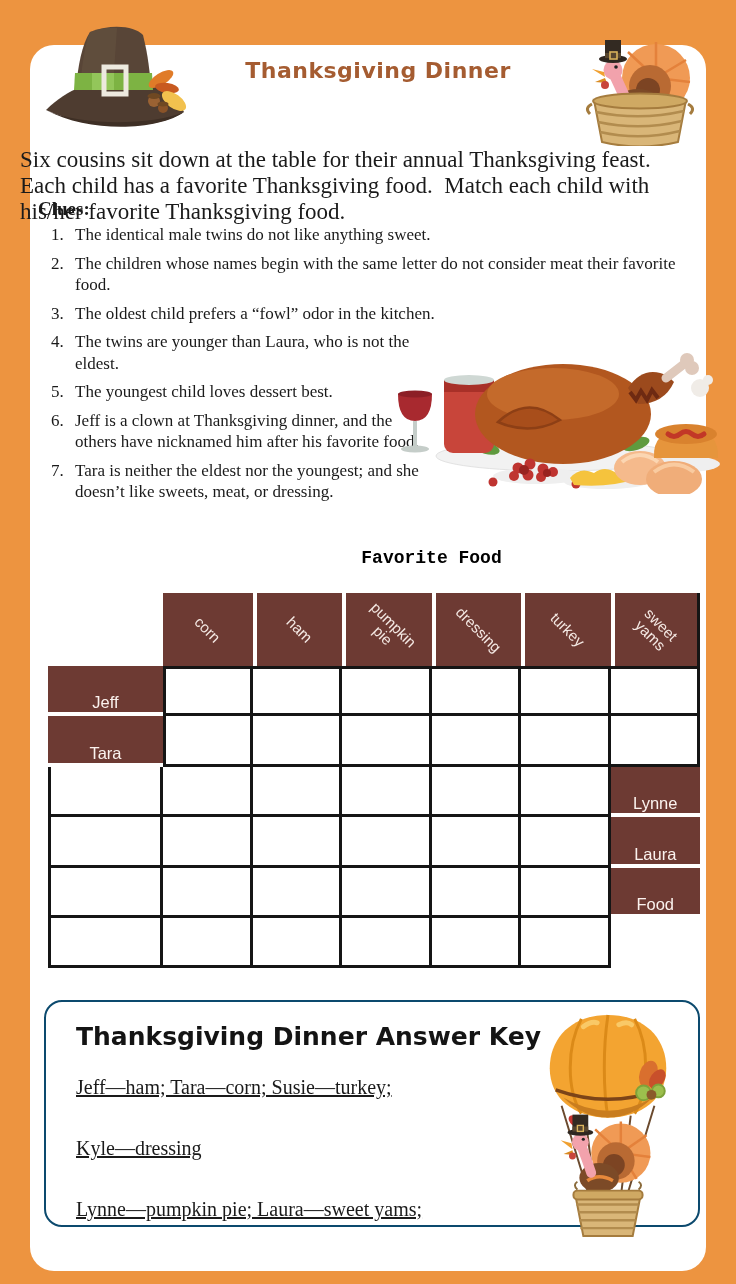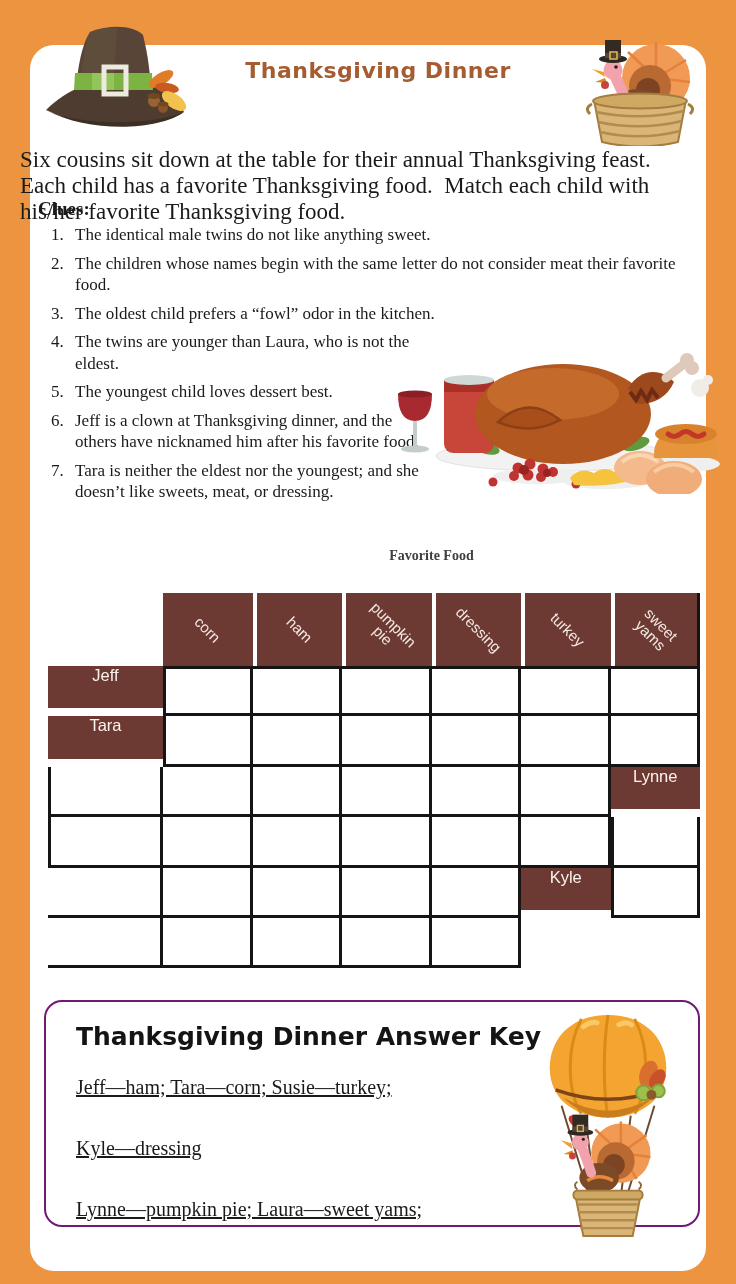--- a/index.html
+++ b/index.html
@@ -18,39 +18,39 @@
   .clues-heading{position:absolute;left:38px;top:198px;font-size:19px;font-weight:bold;}
   .clues{position:absolute;left:48px;top:224px;width:654px;}
   .clue{position:relative;padding-left:27px;margin-bottom:7px;font-size:17px;line-height:21.5px;}
   .clue .num{position:absolute;left:3px;top:0;}
   .clue.narrow{max-width:352px;}
 
   .feast-art{position:absolute;left:378px;top:336px;width:342px;height:158px;}
 
   
   .axis-label{position:absolute;left:163px;top:548px;width:537px;text-align:center;
-              font-family:Liberation Serif, serif;font-weight:bold;font-size:14px;color:#404040;}
+              font-family:Liberation Mono, monospace;font-weight:bold;font-size:18px;color:#000000;}
   .grid{position:absolute;left:48px;top:593px;display:grid;
         grid-template-columns:115px repeat(6,89.5px);grid-template-rows:73px repeat(6,50.4px);}
   .corner{background:transparent;}
   .colhead{background:#6D3A33;border-left:4px solid #fff;position:relative;}
   .colhead.first{border-left:none;}
   .colhead.last{border-right:3px solid #151515;}
   .colhead span{position:absolute;inset:0;display:flex;align-items:center;justify-content:center;
                 transform:rotate(45deg);color:#F5E9E4;text-align:center;white-space:pre-line;
                 font-family:"Liberation Sans",sans-serif;font-size:15px;line-height:15px;}
-  .rowlab{background:#6D3A33;border-bottom:8px solid #ffffff;display:flex;align-items:flex-start;justify-content:center;
+  .rowlab{background:#6D3A33;border-bottom:4px solid #ffffff;display:flex;align-items:flex-end;justify-content:center;
           color:#FBF2EE;font-family:"Liberation Sans",sans-serif;font-size:16.5px;}
   .cell{background:#fff;border-right:3px solid #151515;border-bottom:3px solid #151515;}
   .cell.cl{border-left:3px solid #151515;}
   .cell.rt{border-top:3px solid #151515;}
 
   
   .answer-box{position:absolute;left:44px;top:1000px;width:656px;height:227px;background:#fff;
-              border:2px solid #701a75;border-radius:18px;box-sizing:border-box;}
+              border:2px solid #0c4a6e;border-radius:18px;box-sizing:border-box;}
   .answer-title{position:absolute;left:30px;top:20px;font-family:"DejaVu Sans",sans-serif;
                 font-weight:bold;font-size:25px;color:#141414;}
   .answer-lines{position:absolute;left:30px;top:70px;width:470px;}
   .answer-lines p{margin:0 0 31px 0;font-size:20px;line-height:30px;text-decoration:underline;}
   .balloon-art{position:absolute;right:12px;top:5px;width:156px;height:232px;}
 </style>
 </head>
 <body>
 
 <div class="page">
@@ -230,29 +230,32 @@
     <div class="rowlab">
         <span>Lynne</span>
       </div>
     <div class="cell cl"></div>
       <div class="cell"></div>
       <div class="cell"></div>
       <div class="cell"></div>
       <div class="cell"></div>
       <div class="cell"></div>
 
-    <div class="cell cl"></div>
-      <div class="cell"></div>
-      <div class="cell"></div>
-      <div class="cell"></div>
-      <div class="cell"></div>
-      <div class="cell"></div>
-
-    <div class="rowlab">
-        <span>Kyle</span>
+    <div class="rowlab">
+        <span>Laura</span>
+      </div>
+    <div class="cell cl"></div>
+      <div class="cell"></div>
+      <div class="cell"></div>
+      <div class="cell"></div>
+      <div class="cell"></div>
+      <div class="cell"></div>
+
+    <div class="rowlab">
+        <span>Food</span>
       </div>
     <div class="cell cl"></div>
       <div class="cell"></div>
       <div class="cell"></div>
       <div class="cell"></div>
       <div class="cell"></div>
       <div class="cell"></div>
   </div>
 
   <div class="answer-box">

